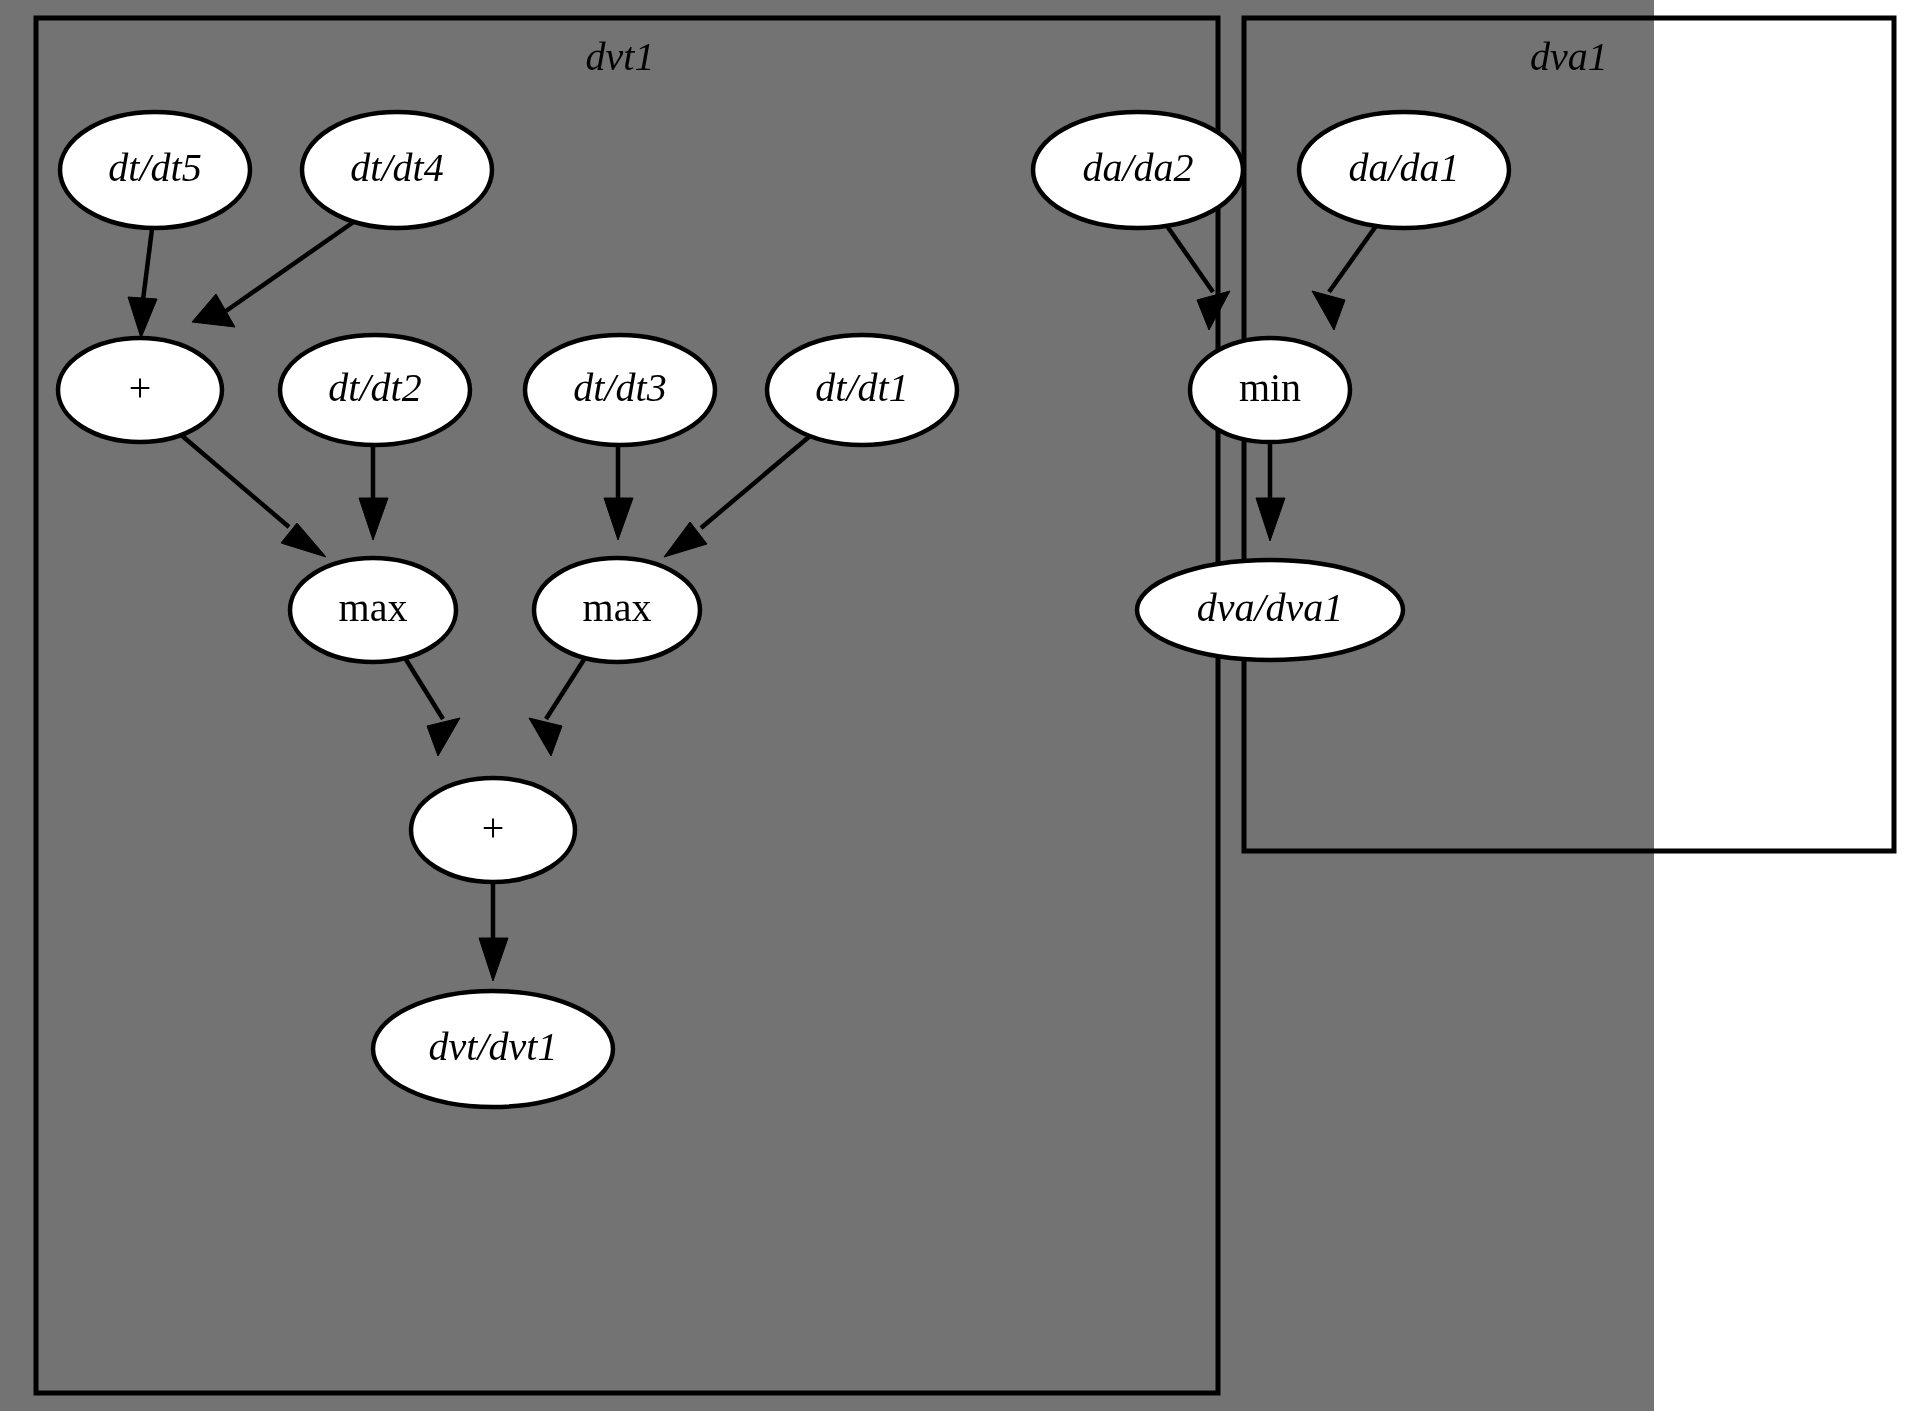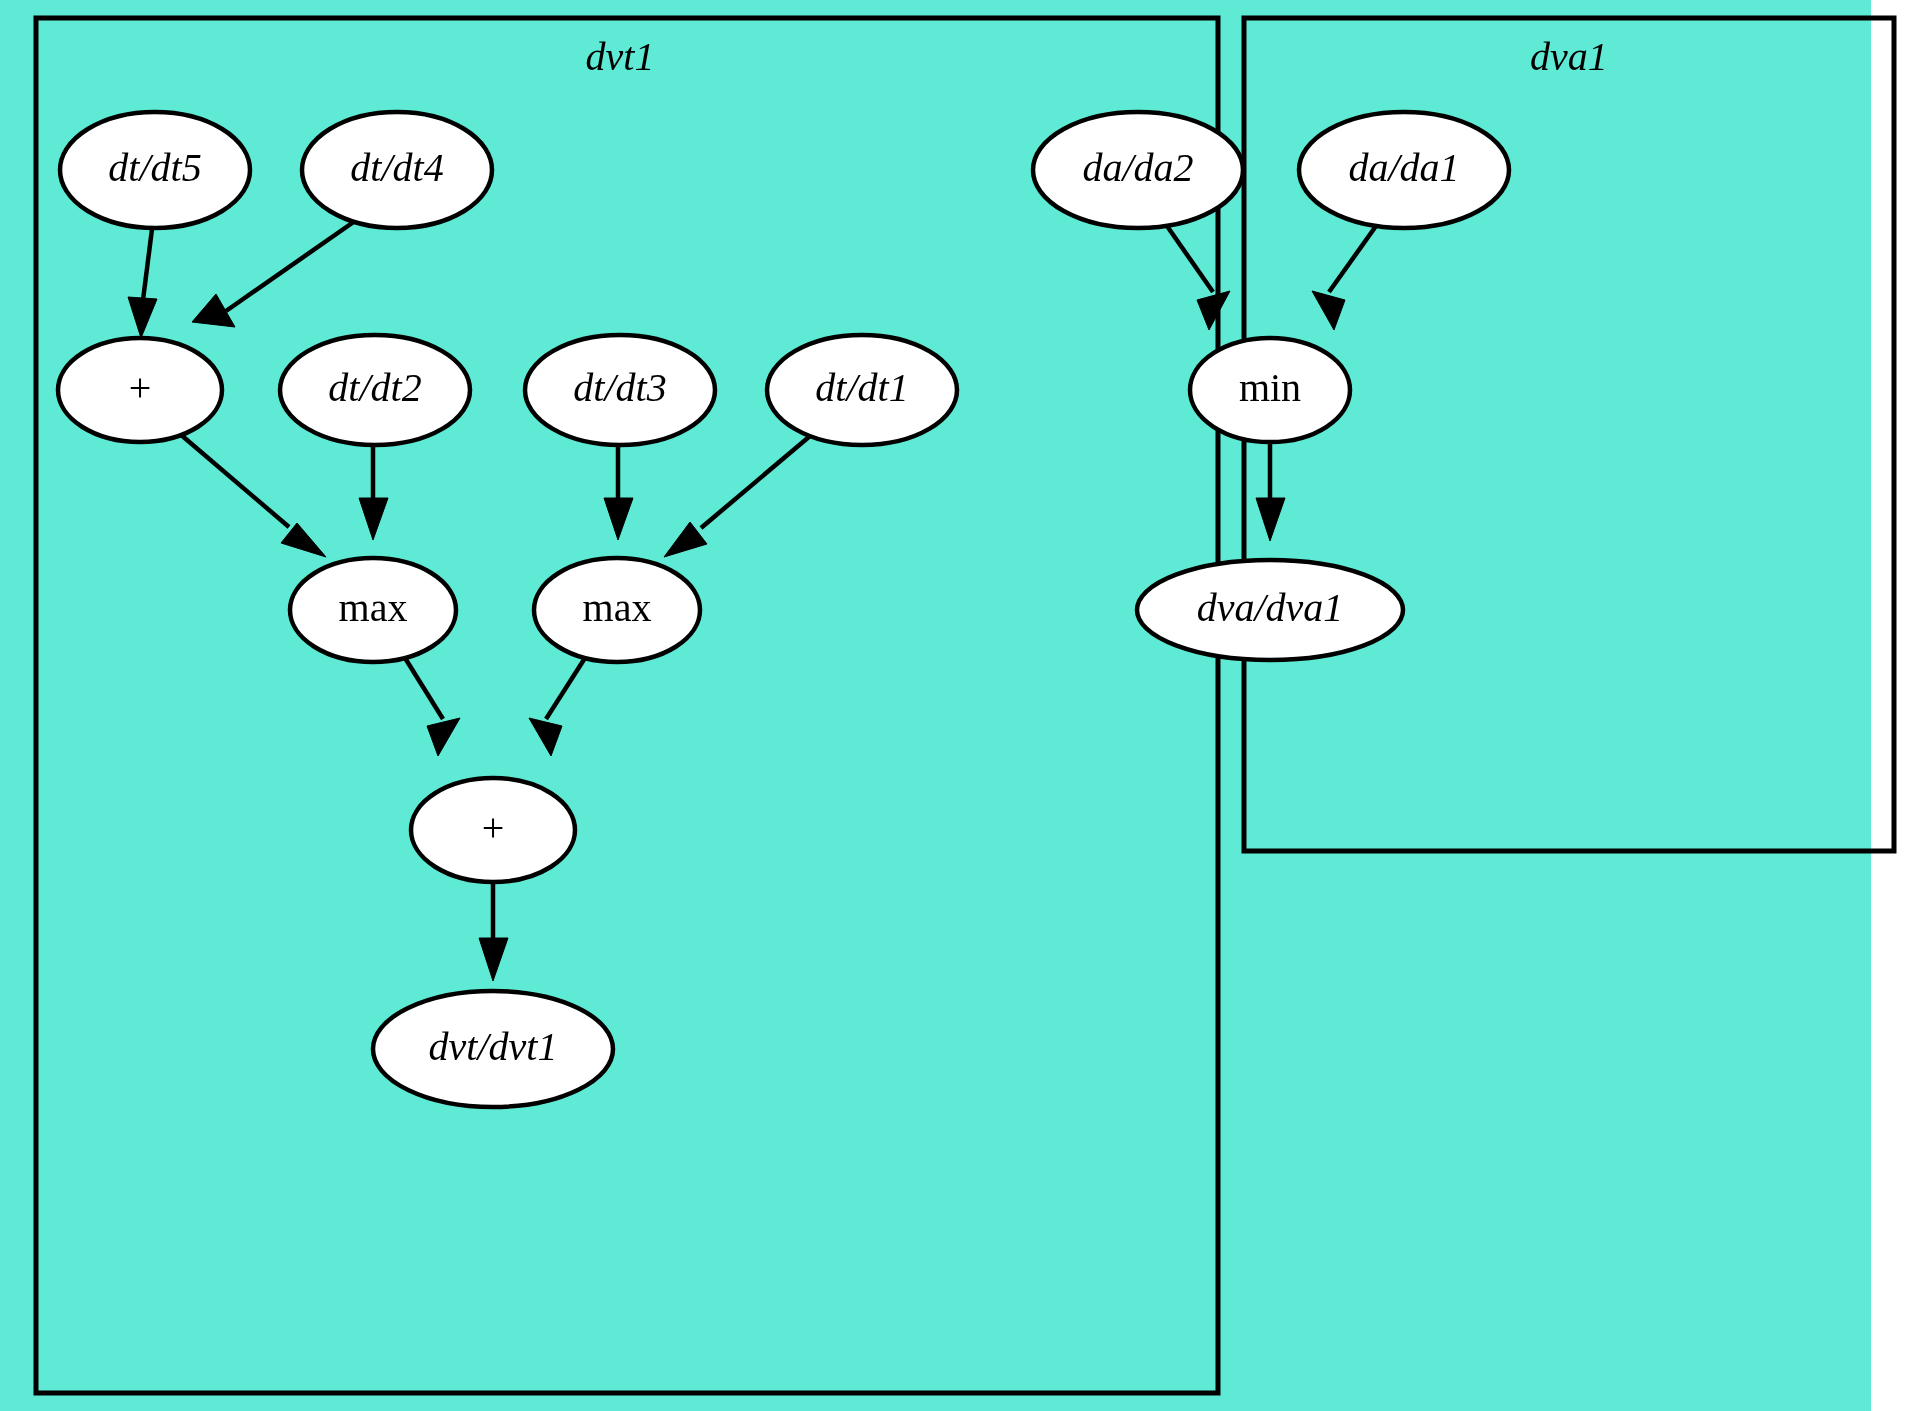--- a/index.html
+++ b/index.html
@@ -2,23 +2,23 @@
 <html><head>
 <meta charset="utf-8">
 <style>
   html, body {
     margin: 0;
     padding: 0;
     background: #ffffff;
   }
   #root {
     position: relative;
-    width: 1871px;
+    width: 1654px;
     height: 1411px;
-    background: #5eead4;
+    background: #737373;
     font-family: "Liberation Serif", "DejaVu Serif", serif;
   }
   svg#graph {
     display: block;
     width: 1913px;
     height: 1411px;
   }
   .cluster-box {
     fill: none;
     stroke: #000000;

